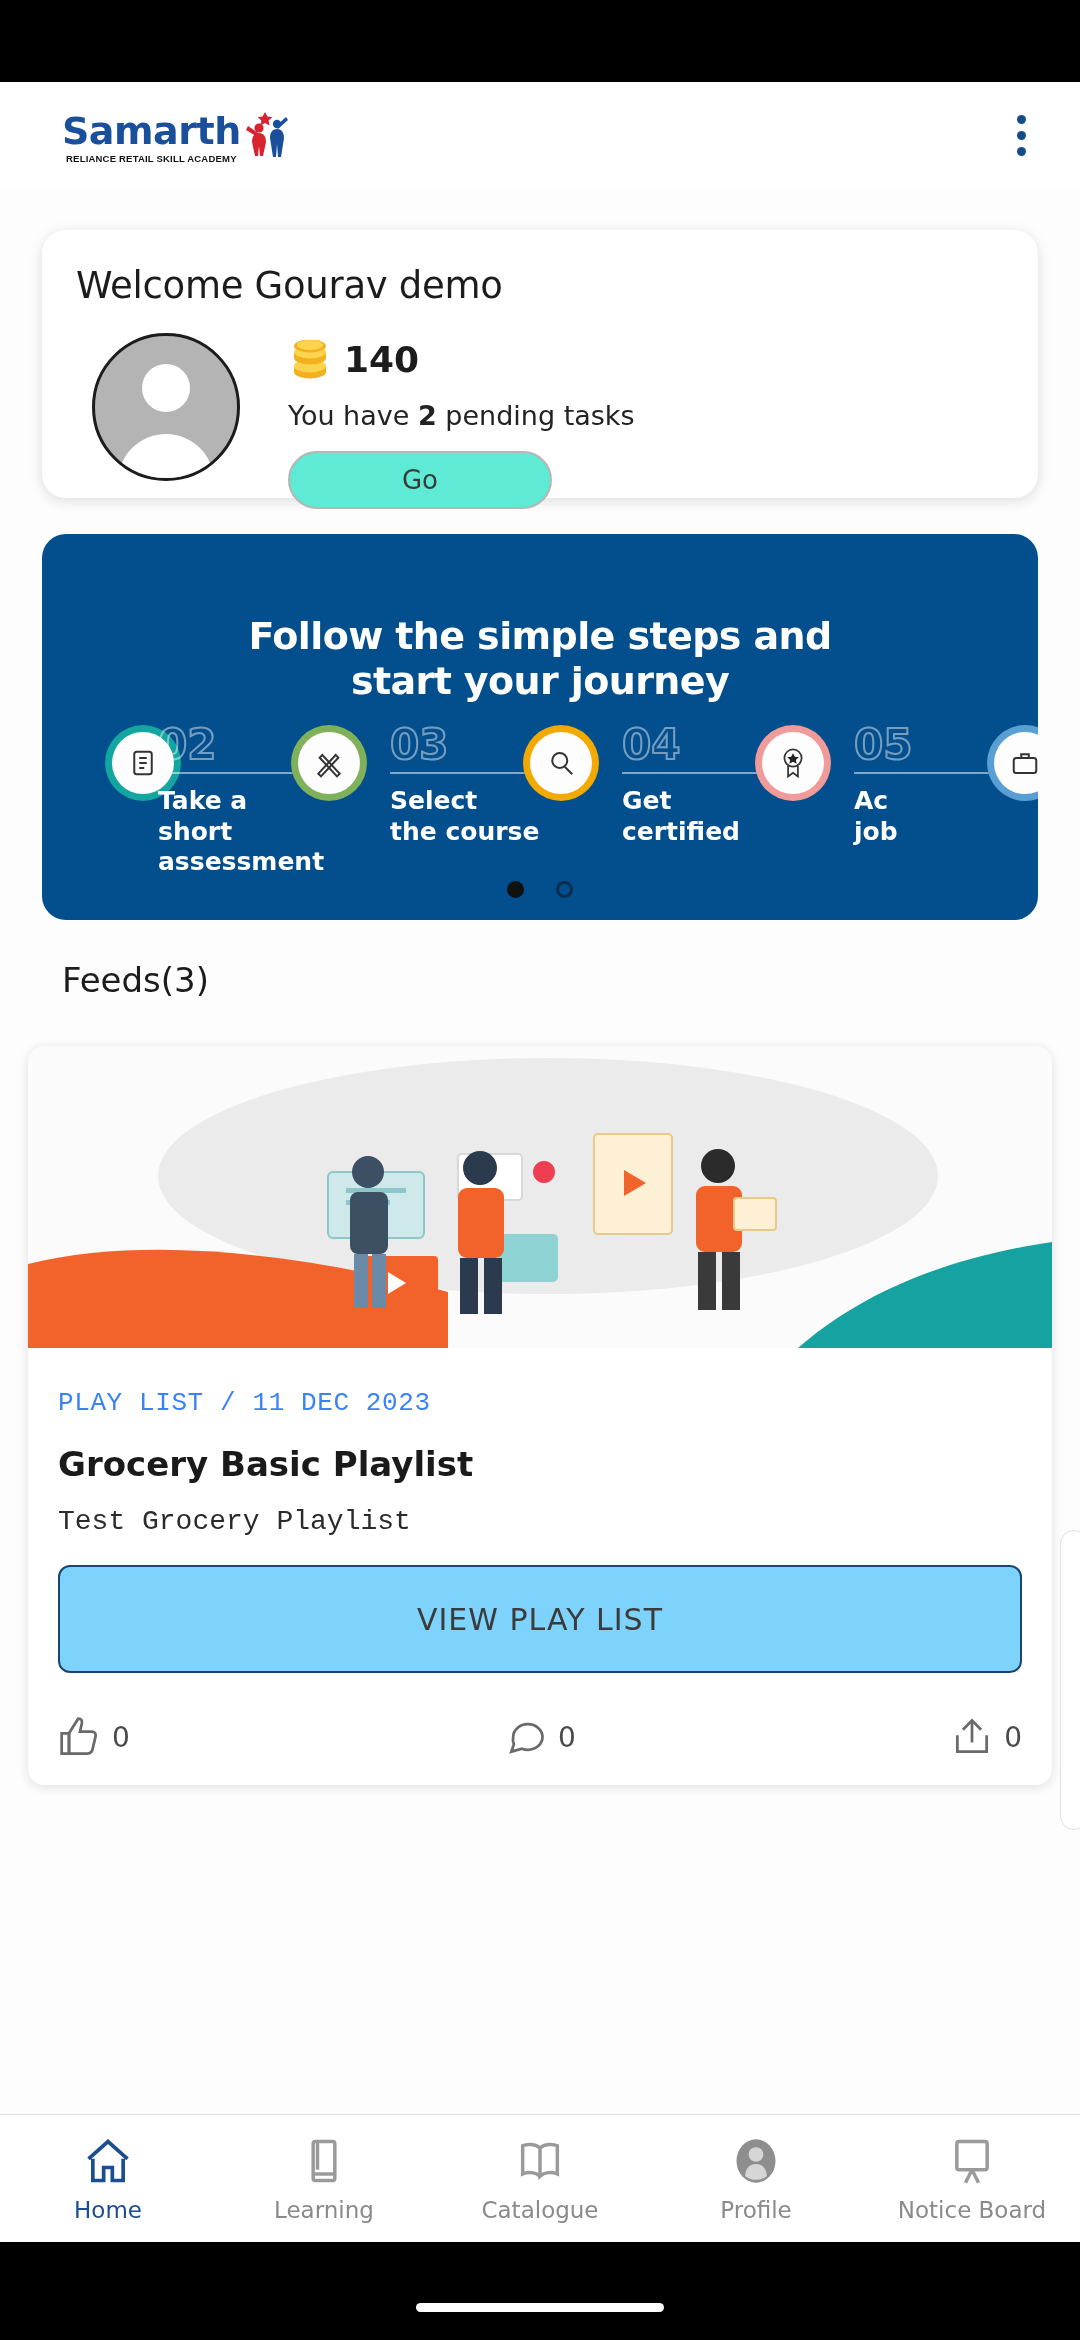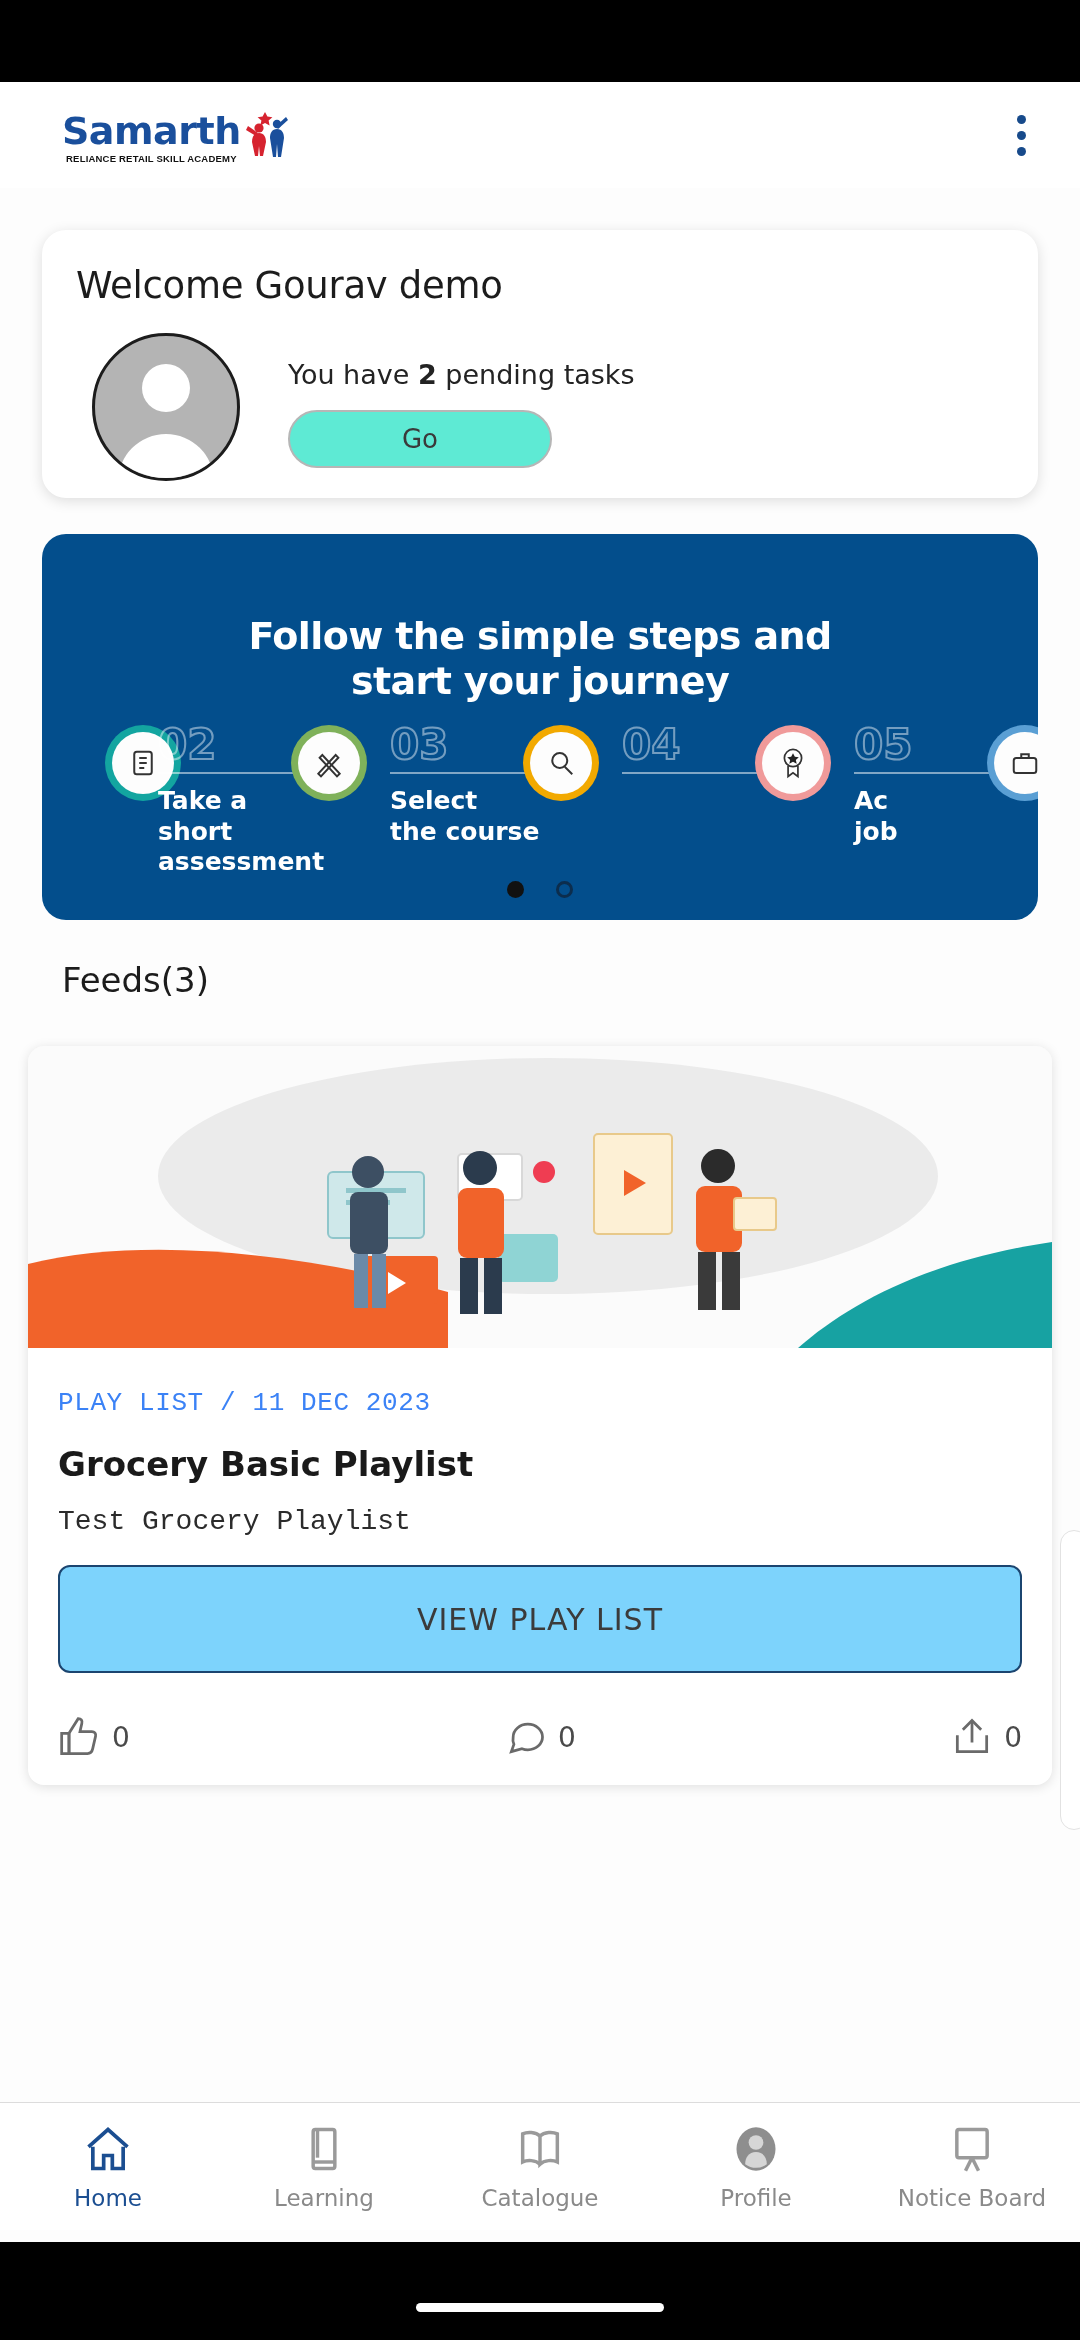--- a/index.html
+++ b/index.html
@@ -178,21 +178,21 @@
   .reaction.right { justify-content: flex-end; }
   .reaction span { font-size: 28px; color: #4a4a4a; font-family: "DejaVu Sans", sans-serif; }
   .side-card {
     position: absolute; right: -8px; top: 1448px;
     width: 28px; height: 300px; background: #fff;
     border: 1px solid #e2e2e2; border-radius: 14px;
   }
 
   
   .bottom-nav {
-    position: absolute; left: 0; bottom: 12px; width: 1080px; height: 128px;
+    position: absolute; left: 0; bottom: 0; width: 1080px; height: 128px;
     background: #fff; border-top: 1px solid #dcdcdc;
     display: flex; align-items: center; justify-content: space-between;
   }
   .nav-item {
     flex: 1; display: flex; flex-direction: column; align-items: center; gap: 10px;
     cursor: pointer;
   }
   .nav-label { font-size: 23px; color: #8a8a8a; font-family: "DejaVu Sans", sans-serif; }
   .nav-item.active .nav-label { color: #1b4e91; }
   .gesture-bar {
@@ -236,20 +236,33 @@
     </div>
 
     <div class="welcome-card">
       <div class="welcome-title">Welcome Gourav demo</div>
       <div class="welcome-body">
         <div class="avatar">
           <div class="head"></div>
             <div class="body"></div>
         </div>
         <div class="welcome-right">
+          <div class="coin-row">
+            <svg class="coin-icon" viewBox="0 0 44 40">
+              <ellipse cx="22" cy="32" rx="16" ry="6.5" fill="#f2b01e"></ellipse>
+              <rect x="6" y="26" width="32" height="6" fill="#f2b01e"></rect>
+              <ellipse cx="22" cy="26" rx="16" ry="6.5" fill="#fcd34d"></ellipse>
+              <ellipse cx="22" cy="18" rx="16" ry="6.5" fill="#f2b01e"></ellipse>
+              <rect x="6" y="12" width="32" height="6" fill="#f2b01e"></rect>
+              <ellipse cx="22" cy="12" rx="16" ry="6.5" fill="#fcd34d"></ellipse>
+              <ellipse cx="22" cy="6" rx="16" ry="6.5" fill="#f2b01e"></ellipse>
+              <ellipse cx="22" cy="5" rx="13" ry="5" fill="#fcd34d"></ellipse>
+            </svg>
+            <div class="coin-count">140</div>
+          </div>
           <div class="pending-text">
             <span>You have </span><b>2</b><span> pending tasks</span>
           </div>
           <button class="go-btn">Go</button>
         </div>
       </div>
     </div>
 
     <div class="journey">
       <div class="journey-title">
@@ -294,20 +307,24 @@
             <svg width="30" height="30" viewBox="0 0 24 24" fill="none" stroke="#333" stroke-width="1.6">
               <circle cx="11" cy="10" r="6"></circle>
                 <path d="M15 15 l6 6"></path>
             </svg>
           </div>
         </div>
 
         <div class="step">
           <div class="step-num">04</div>
           <div class="step-rule"></div>
+          <div class="step-label">
+            <div>Get</div>
+            <div>certified</div>
+          </div>
           <div class="step-badge pink">
             <svg width="30" height="32" viewBox="0 0 24 26" fill="none" stroke="#333" stroke-width="1.4">
               <circle cx="12" cy="9" r="7"></circle>
               <path d="M8 15 l0 9 4-3 4 3 0-9"></path>
               <path d="M12 5 l1.5 3 3.2.3 -2.4 2.2 .7 3.2 -3-1.7 -3 1.7 .7-3.2 -2.4-2.2 3.2-.3z" fill="#222" stroke="none"></path>
             </svg>
           </div>
         </div>
 
         <div class="step">

